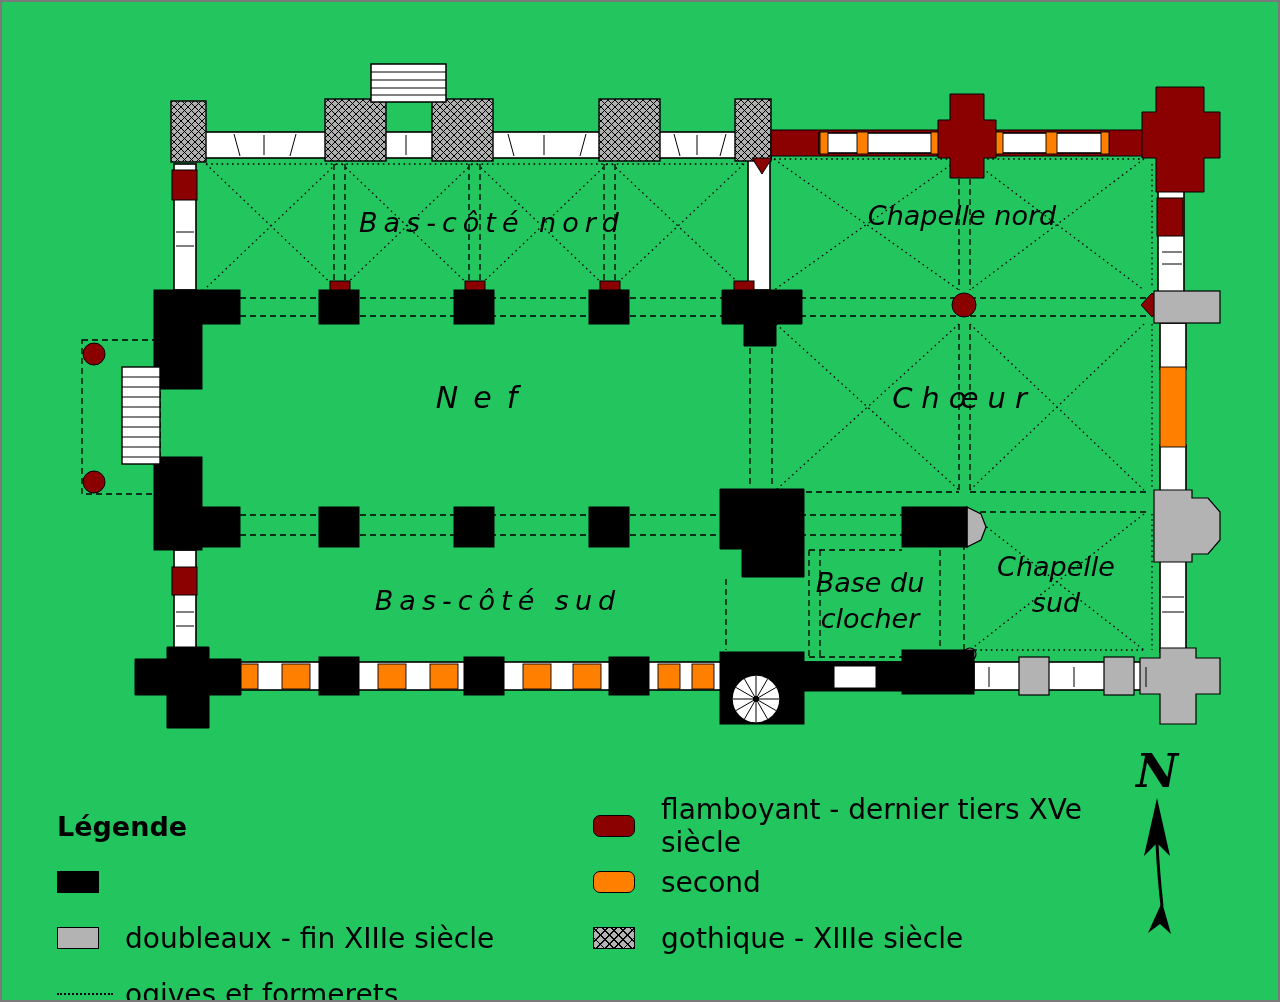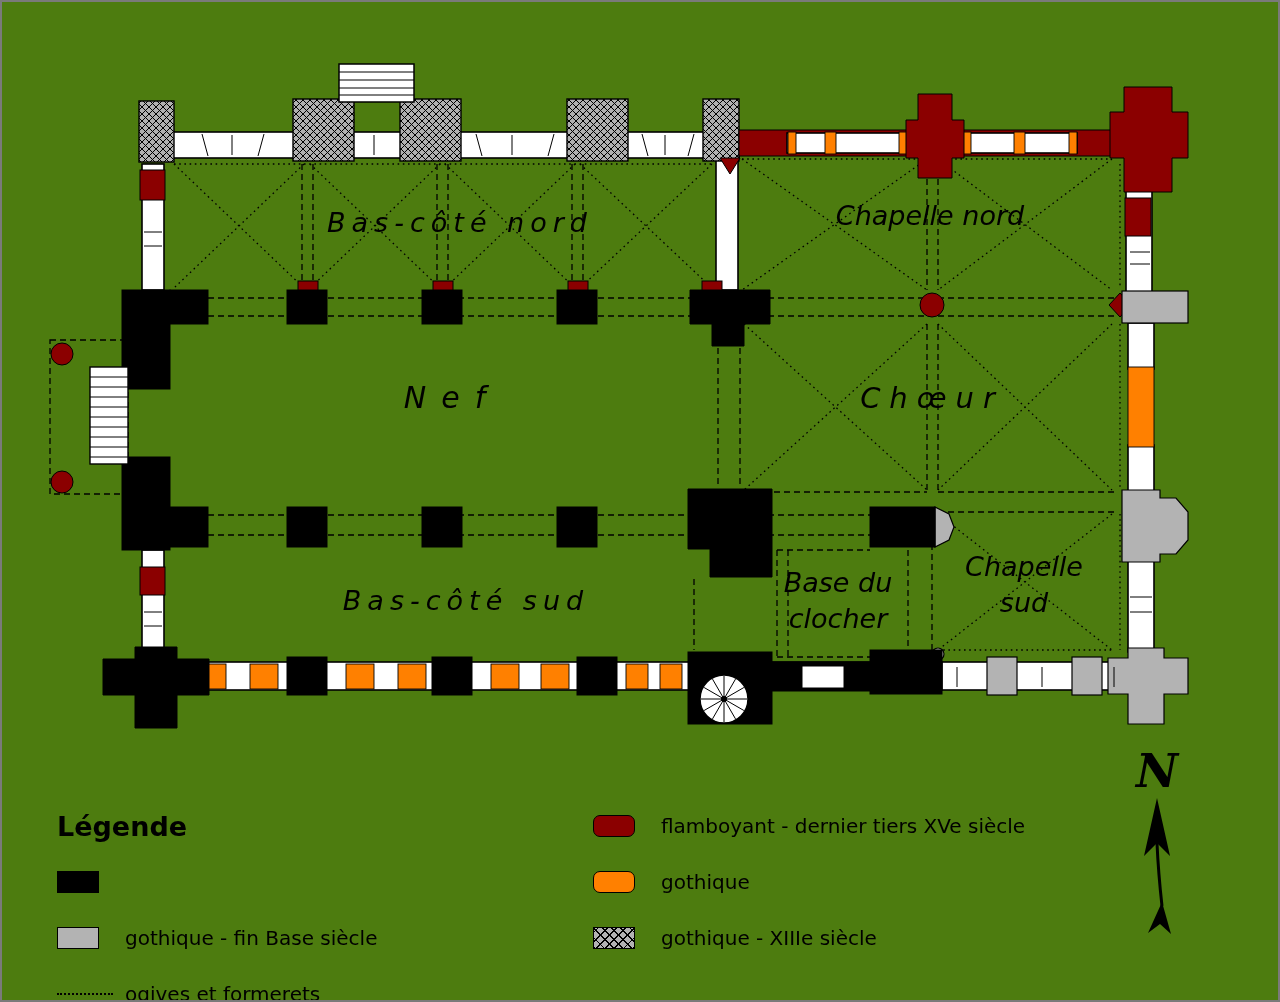--- a/index.html
+++ b/index.html
@@ -1,18 +1,18 @@
 <!DOCTYPE html>
 <html><head>
 <meta charset="utf-8">
 <style>
   html,body{margin:0;padding:0;background:#fff;}
   .page{position:relative;width:1280px;height:1002px;box-sizing:border-box;
-        border:2px solid #7a7a7a;background:#4d7c0f;overflow:hidden;
-        font-family:"DejaVu Sans",sans-serif;color:#000;}
+        border:2px solid #7a7a7a;background:#22c55e;overflow:hidden;
+        font-family:"DejaVu Sans",sans-serif;color:#000;padding-left:32px;}
   svg{display:block;}
   
   .wall{fill:#ffffff;stroke:#000;stroke-width:1.6;}
   .blk {fill:#000000;stroke:#000;stroke-width:1;}
   .red {fill:#8b0000;stroke:#000;stroke-width:1;}
   .gry {fill:#b3b3b3;stroke:#000;stroke-width:1.2;}
   .org {fill:#ff8000;stroke:#000;stroke-width:0.9;}
   .hat {fill:url(#hatch);stroke:#000;stroke-width:1.4;}
   .dash{stroke:#000;stroke-width:1.3;stroke-dasharray:6 4;fill:none;}
   .dot {stroke:#000;stroke-width:1.3;stroke-dasharray:1.6 3.6;fill:none;}
@@ -28,21 +28,21 @@
   .leg-row{display:flex;align-items:center;}
   .swatch-wrap{width:68px;flex:0 0 68px;display:flex;align-items:center;}
   .swatch{width:42px;height:22px;border:1.6px solid #000;box-sizing:border-box;display:inline-block;}
   .swatch.round{border-radius:7px;}
   .swatch-hatch{background-color:#b3b3b3;
     background-image:repeating-linear-gradient(45deg,#000 0 1.2px,transparent 1.2px 6.5px),
                      repeating-linear-gradient(-45deg,#000 0 1.2px,transparent 1.2px 6.5px);}
   .line-swatch{width:56px;height:0;display:inline-block;}
   .line-dashed{border-top:2.2px dashed #000;}
   .line-dotted{border-top:2.6px dotted #000;}
-  .leg-label{font-size:20px;}
+  .leg-label{font-size:28px;}
   .leg-title{font-size:27px;font-weight:bold;}
   
   .compass{position:absolute;left:1120px;top:744px;width:70px;text-align:center;}
   .compass-n{font-family:"DejaVu Serif",serif;font-style:italic;font-weight:bold;
              font-size:46px;line-height:50px;}
 </style>
 </head>
 <body>
 
 <div class="page">
@@ -234,28 +234,28 @@
 
     <div class="leg-row">
       <span class="swatch-wrap">
           <span class="swatch" style="background-color: rgb(0, 0, 0);"></span>
         </span>
     </div>
     <div class="leg-row">
       <span class="swatch-wrap">
           <span class="swatch round" style="background-color: rgb(255, 128, 0);"></span>
         </span>
-      <span class="leg-label">gothique</span>
+      <span class="leg-label">second</span>
     </div>
 
     <div class="leg-row">
       <span class="swatch-wrap">
           <span class="swatch" style="background-color: rgb(179, 179, 179);"></span>
         </span>
-      <span class="leg-label">gothique - fin Base siècle</span>
+      <span class="leg-label">doubleaux - fin XIIIe siècle</span>
     </div>
 
     <div class="leg-row">
       <span class="swatch-wrap">
           <span class="swatch swatch-hatch"></span>
         </span>
       <span class="leg-label">gothique - XIIIe siècle</span>
     </div>
     <div class="leg-row">
       <span class="swatch-wrap">

